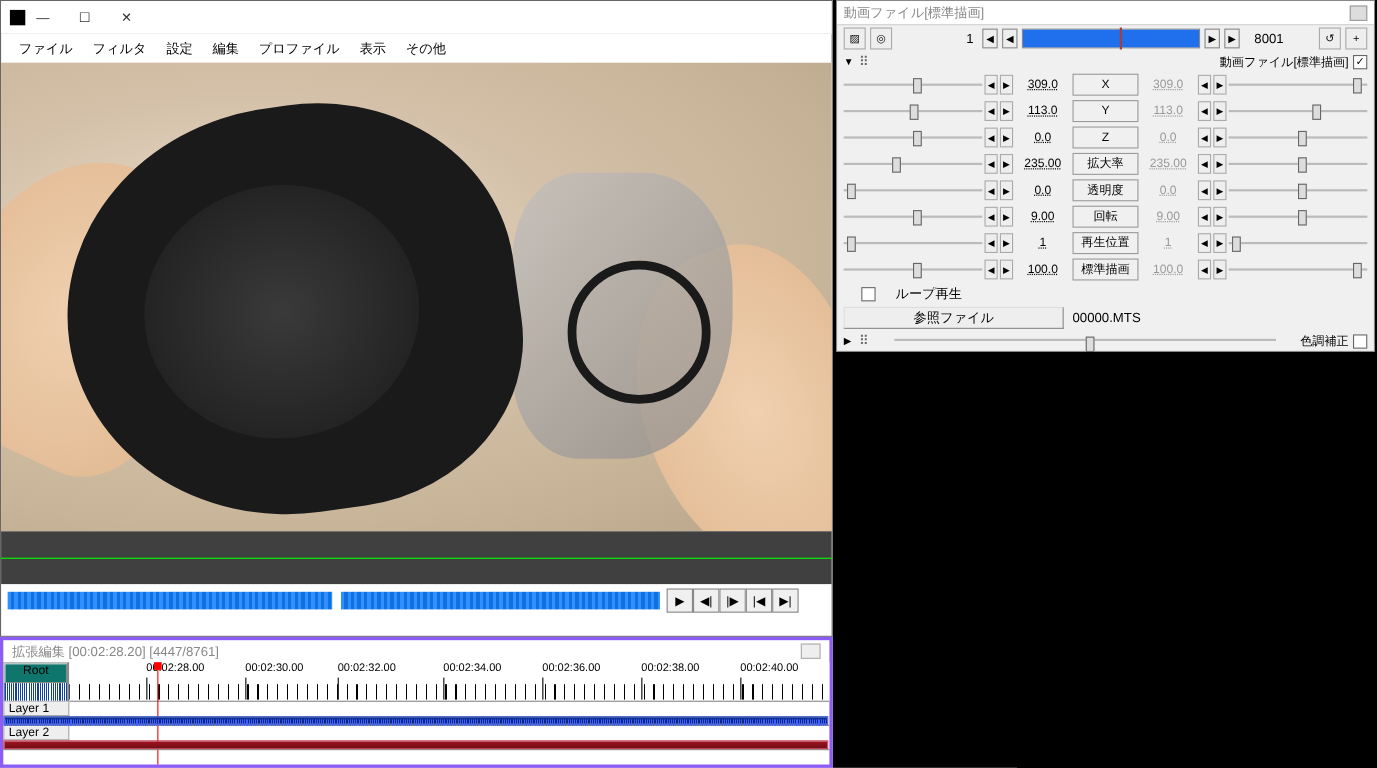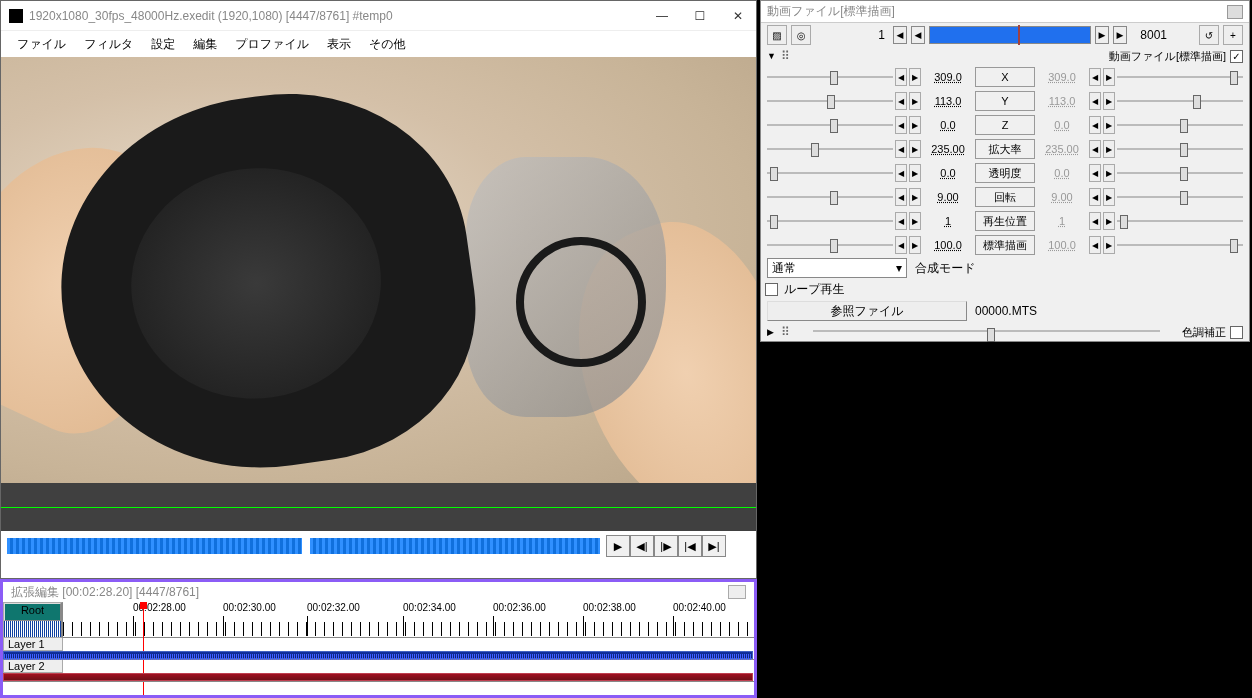--- a/index.html
+++ b/index.html
@@ -73,33 +73,32 @@
 .param-row{height:24px;display:flex;align-items:center;padding:0 6px;gap:2px;}
 .slider{flex:1;height:20px;position:relative;}
 .slider::before{content:"";position:absolute;left:0;right:0;top:9px;height:2px;background:#bbb;}
 .thumb{position:absolute;top:4px;width:8px;height:14px;background:#ddd;border:1px solid #666;}
 .val{width:50px;text-align:center;text-decoration:underline dotted;color:#000;cursor:pointer;font-size:11px;}
 .val.dis{color:#999;}
 .pname{width:60px;height:20px;border:1px solid #999;background:#f0f0f0;text-align:center;line-height:18px;cursor:pointer;font-size:11px;}
 .arr2{width:12px;height:18px;border:1px solid #aaa;background:#eee;cursor:pointer;display:flex;align-items:center;justify-content:center;font-size:8px;}
 .combo{height:22px;display:flex;align-items:center;padding:2px 6px;gap:8px;}
 .sel{width:140px;height:20px;border:1px solid #888;background:#fff;padding:0 4px;display:flex;align-items:center;justify-content:space-between;cursor:pointer;}
-.chkrow{height:20px;display:flex;align-items:center;padding:2px 4px;gap:6px;}
+.chkrow{height:20px;display:flex;align-items:center;padding:2px 22px;gap:18px;}
 .ref-row{height:24px;display:flex;align-items:center;padding:2px 6px;gap:8px;}
 .ref-btn{width:200px;height:20px;border:1px outset #ddd;background:#eee;text-align:center;line-height:18px;cursor:pointer;}
 .bot-slider{height:14px;margin:0 18px 2px 18px;position:relative;}
 .bot-slider::before{content:"";position:absolute;left:0;right:0;top:6px;height:2px;background:#bbb;}
 </style>
 </head>
 <body>
 
 <div class="main-win">
   <div class="title-bar">
     <div class="title-icon"></div>
-    <div class="title-text">1920x1080_30fps_48000Hz.exedit (1920,1080)  [4447/8761]  #temp0</div>
     <div class="win-btns">
       <div class="win-btn">—</div>
       <div class="win-btn">☐</div>
       <div class="win-btn">✕</div>
     </div>
   </div>
   <div class="menu-bar">
     <span class="menu-item">ファイル</span>
     <span class="menu-item">フィルタ</span>
     <span class="menu-item">設定</span>
@@ -321,27 +320,20 @@
         <div class="pname">標準描画</div>
         <div class="val dis">100.0</div>
         <div class="arr2">◀</div>
         <div class="arr2">▶</div>
         <div class="slider">
           <div class="thumb" style="left:90%"></div>
         </div>
       </div>
     </div>
 
-  <div class="combo">
-    <div class="sel">
-      <span>通常</span>
-        <span>▾</span>
-    </div>
-    <span>合成モード</span>
-  </div>
   <div class="chkrow">
     <span class="chk"></span>
     <span>ループ再生</span>
   </div>
   <div class="ref-row">
     <div class="ref-btn">参照ファイル</div>
     <span>00000.MTS</span>
   </div>
 
   <div class="hdr-row">

